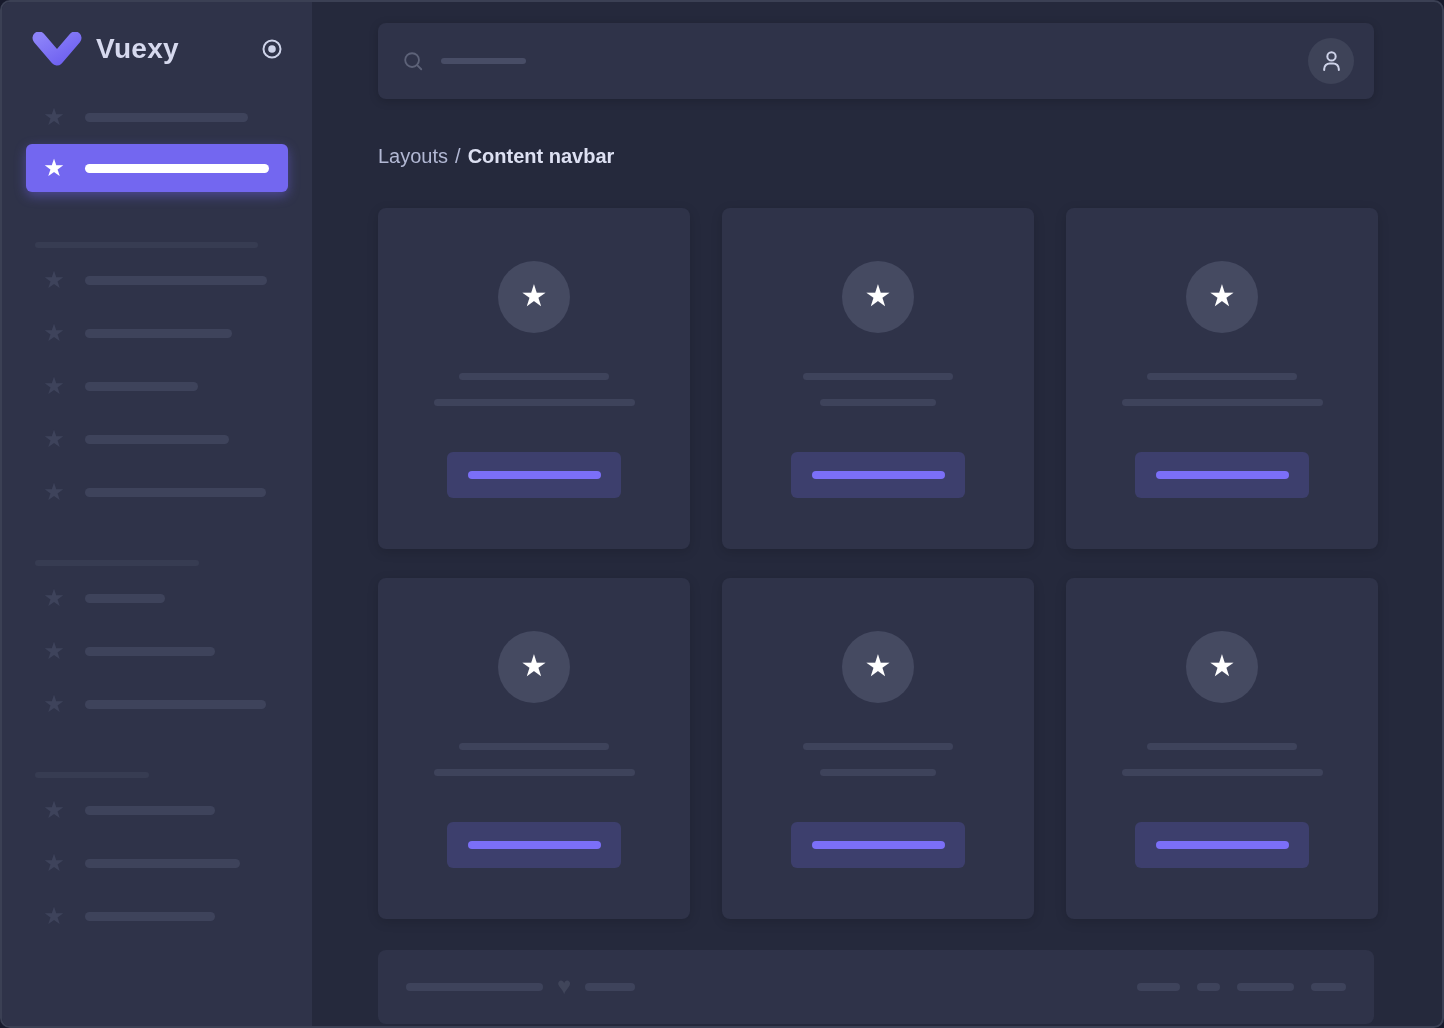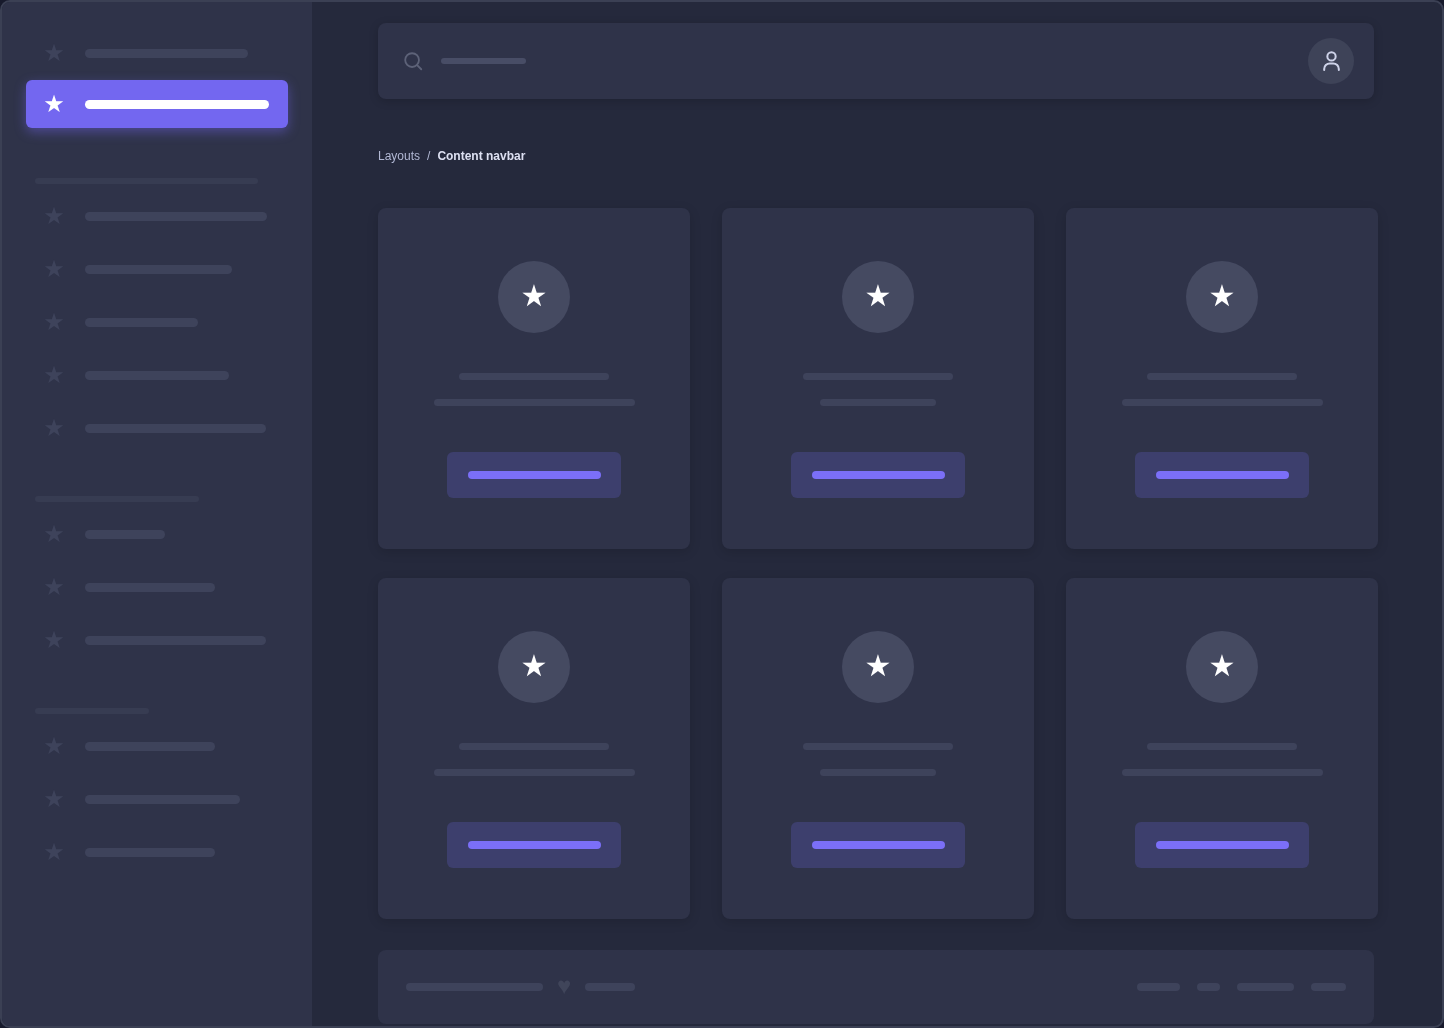--- a/index.html
+++ b/index.html
@@ -33,21 +33,21 @@
   .main{ position:absolute; left:310px; right:0; top:0; bottom:0; padding:21px 68px 0 66px; }
 
   .navbar{ height:76px; background:var(--card-bg,#2f3349); border-radius:8px; display:flex; align-items:center;
            padding:0 20px 0 24px; box-shadow:0 2px 10px rgba(0,0,0,.18); }
   .search{ display:flex; align-items:center; flex:1; height:100%; cursor:text; color:var(--navbar-icon,#5d6278); }
   .search-ph{ width:85px; height:6px; border-radius:3px; background:var(--search-bar,#484d66); margin-left:17px; }
   .avatar{ width:46px; height:46px; border-radius:50%; background:var(--avatar-btn,#3e4358);
            display:flex; align-items:center; justify-content:center; border:none; padding:0; cursor:pointer;
            color:var(--icon-light,#ced3e9); }
 
-  .breadcrumb{ margin-top:48px; font-size:12px; line-height:19px; color:var(--breadcrumb-text,#b2b8d4); }
+  .breadcrumb{ margin-top:48px; font-size:20px; line-height:19px; color:var(--breadcrumb-text,#b2b8d4); }
   .breadcrumb .crumb{ cursor:pointer; }
   .breadcrumb .sep{ margin:0 7px; }
   .breadcrumb .crumb-current{ color:var(--breadcrumb-current,#dde0f2); font-weight:bold; }
 
   .grid{ display:grid; grid-template-columns:repeat(3,312px); column-gap:32px; row-gap:29px; margin-top:42px; }
   .card{ width:312px; height:341px; background:var(--card-bg,#2f3349); border-radius:8px;
          display:flex; flex-direction:column; align-items:center; box-shadow:0 3px 12px rgba(0,0,0,.14); }
   .card-avatar{ width:72px; height:72px; border-radius:50%; background:var(--avatar-circle,#454a61); margin-top:53px;
                 display:flex; align-items:center; justify-content:center; }
   .card-star{ color:#fff; font-size:30px; line-height:1; padding-bottom:2px; }
@@ -64,20 +64,38 @@
   .f-right{ margin-left:auto; display:flex; align-items:center; gap:17px; }
   .f-bar{ height:8px; border-radius:4px; background:var(--footer-bar,#3e435b); }
   .heart{ font-size:24px; line-height:1; color:var(--heart,#40455a); padding-bottom:2px; }
 </style>
 </head>
 <body>
 
 <div class="frame">
 
   <aside class="sidebar">
+    <div class="brand">
+      <svg width="50" height="34" viewBox="0 0 50 34">
+        <defs>
+          <linearGradient id="vlg" x1="0" y1="0" x2="1" y2="1">
+            <stop offset="0" stop-color="#8c82f8"></stop>
+            <stop offset="1" stop-color="#6d5ff0"></stop>
+          </linearGradient>
+        </defs>
+        <path d="M7 6 L25 27 L43 6" fill="none" stroke="url(#vlg)" stroke-width="13" stroke-linecap="round" stroke-linejoin="round"></path>
+      </svg>
+      <span class="brand-title">Vuexy</span>
+      <span class="toggle">
+        <svg width="24" height="24" viewBox="0 0 24 24" fill="none" stroke="currentColor" stroke-width="2">
+          <circle cx="12" cy="12" r="8.5"></circle>
+          <circle cx="12" cy="12" r="3.8" fill="currentColor" stroke="none"></circle>
+        </svg>
+      </span>
+    </div>
     <nav id="sidebar-list">
         <div class="nav-item first">
           <span class="star">★</span>
           <span class="bar" style="width: 163px;"></span>
         </div>
         <div class="nav-item active">
           <span class="star">★</span>
           <span class="bar" style="width: 184px;"></span>
         </div>
         <div class="section-bar" style="width: 223px;"></div>

